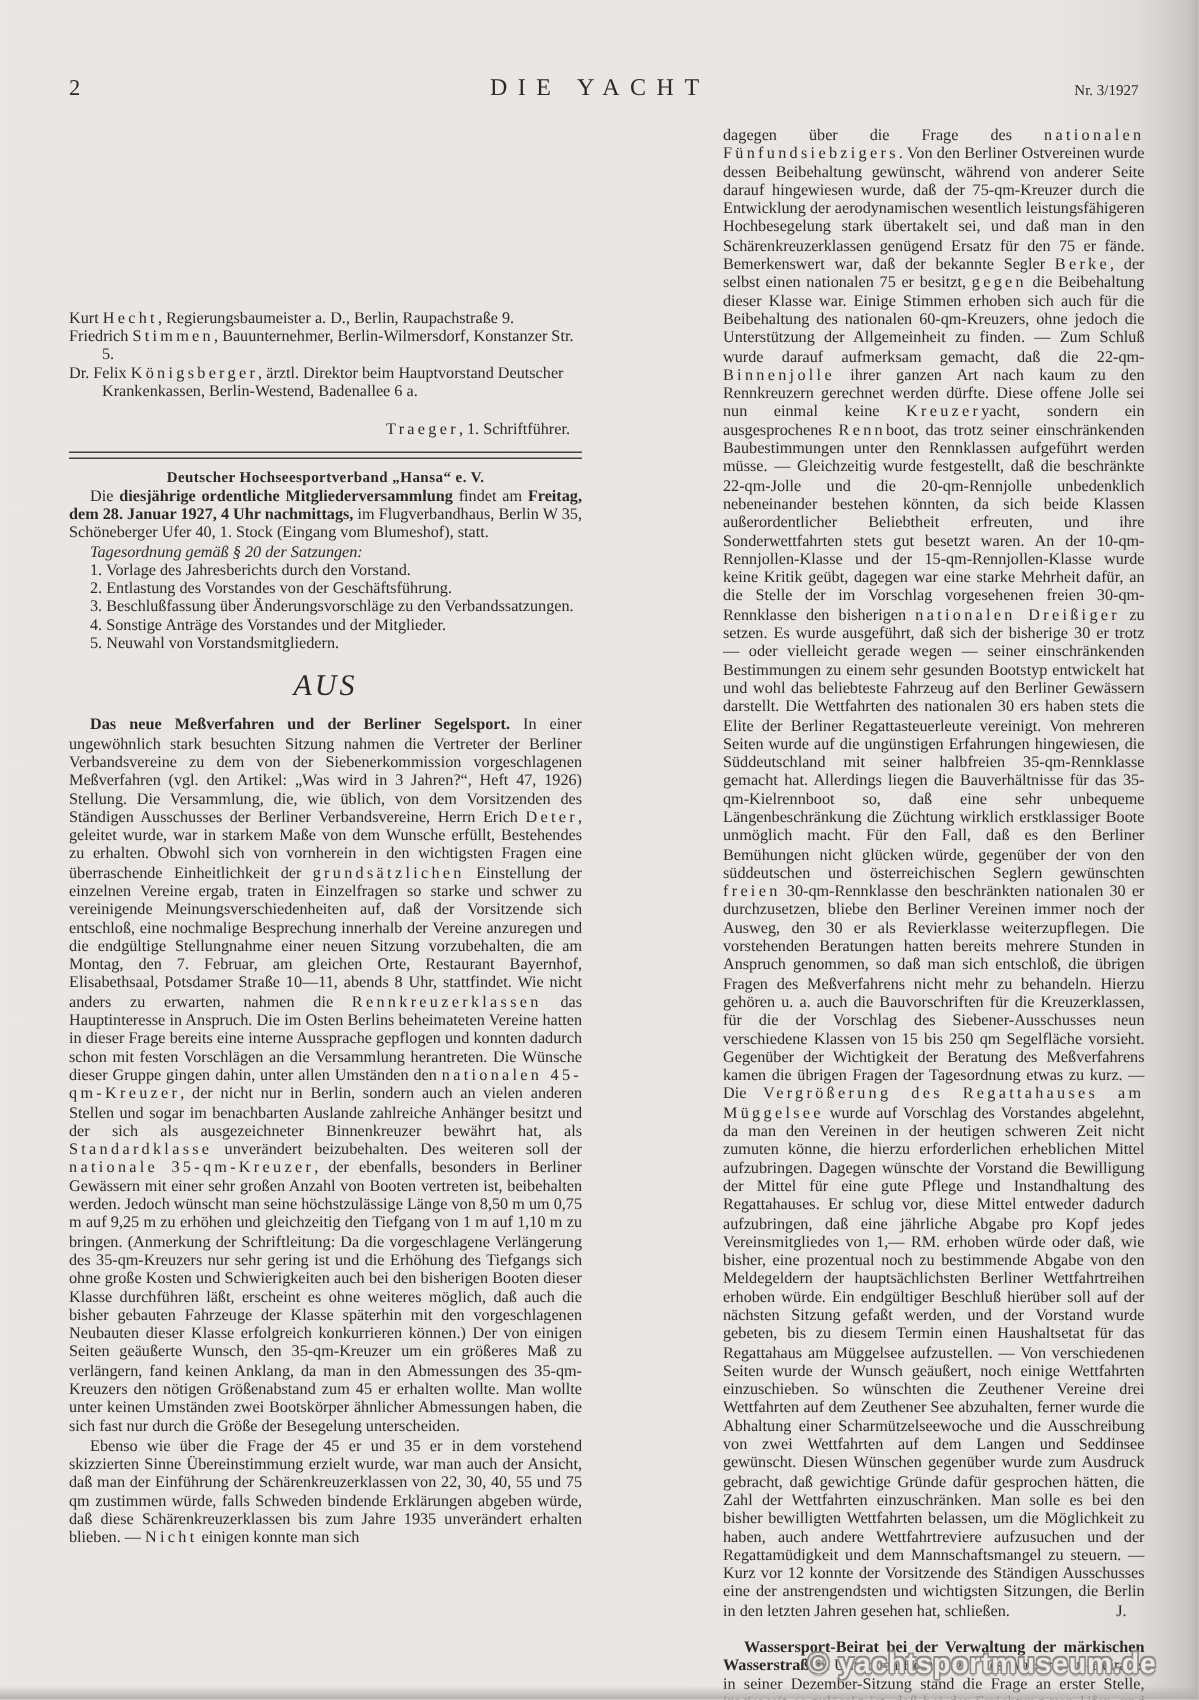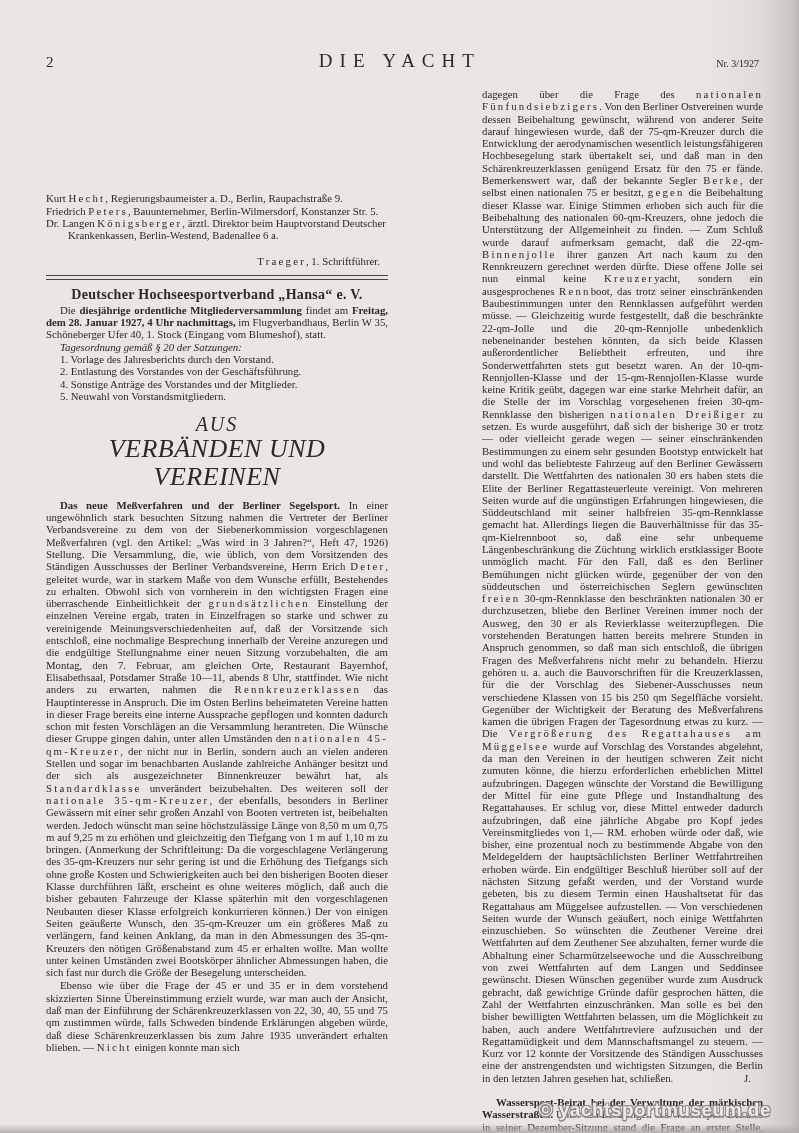--- a/index.html
+++ b/index.html
@@ -15,31 +15,31 @@
   }
   .edge-bottom{
     position:absolute;left:0;right:0;bottom:0;height:9px;
     background:linear-gradient(180deg,rgba(233,230,225,0) 0%,#b3b0ab 100%);
   }
   .pagehead{
     display:flex;justify-content:space-between;align-items:baseline;
     padding:50px 40px 0 46px;
   }
   .pnum{font-size:15px;}
-  .ptitle{font-size:19px;letter-spacing:7px;font-weight:normal;margin-left:30px;}
+  .ptitle{font-size:16px;letter-spacing:7px;font-weight:normal;margin-left:30px;}
   .pissue{font-size:10px;}
   .cols{display:flex;padding:16px 36px 0 46px;align-items:center;gap:36px;}
   .colL{width:342px;flex:0 0 342px;}
   .vrule{flex:0 0 1px;width:1px;background:#8f8c86;margin:2px 11px 78px 10px;}
   .colR{flex:1 1 auto;min-width:0;}
   p{margin:0;font-size:10.8px;line-height:12.3px;text-align:justify;}
   .hang{padding-left:22px;text-indent:-22px;text-align:left;}
   .sigline{text-align:right;padding-right:8px;margin-top:13px;}
   .dblrule{border-top:1px solid #47453f;border-bottom:1px solid #47453f;height:3px;margin:8px 0 7px;}
-  .hansa-title{font-size:14px;font-weight:bold;text-align:center;margin:1px 0 1px;letter-spacing:.3px;}
+  .hansa-title{font-size:10px;font-weight:bold;text-align:center;margin:1px 0 1px;letter-spacing:.3px;}
   .centered{text-align:center;}
   .ind{text-indent:14px;}
   .agintro{text-align:left;padding-left:14px;font-style:italic;}
   .agitem{padding-left:30px;text-indent:-16px;text-align:left;}
   .bighead{font-style:italic;font-weight:normal;text-align:center;margin:12px 0 9px;line-height:1.05;}
   .bighead .l1{display:block;font-size:20px;letter-spacing:2px;}
   .bighead .l2{display:block;font-size:26px;letter-spacing:.5px;}
   .sp{letter-spacing:2.2px;}
   .b{font-weight:bold;}
   .sigr{float:right;padding-right:12px;}
@@ -62,40 +62,40 @@
     <span class="ptitle">DIE YACHT</span>
     <span class="pissue">Nr. 3/1927</span>
   </header>
 
   <div class="cols">
 
     <div class="colL">
 
       <div>
         <p class="hang"><span>Kurt </span><span class="sp">Hecht</span><span>, Regierungsbaumeister a. D., Berlin, Raupachstraße 9.</span></p>
-        <p class="hang"><span>Friedrich </span><span class="sp">Peters</span><span>, Bauunternehmer, Berlin-Wilmersdorf, Konstanzer Str. 5.</span></p>
-        <p class="hang"><span>Dr. Langen </span><span class="sp">Königsberger</span><span>, ärztl. Direktor beim Hauptvorstand Deutscher Krankenkassen, Berlin-Westend, Badenallee 6 a.</span></p>
+        <p class="hang"><span>Friedrich </span><span class="sp">Stimmen</span><span>, Bauunternehmer, Berlin-Wilmersdorf, Konstanzer Str. 5.</span></p>
+        <p class="hang"><span>Dr. Felix </span><span class="sp">Königsberger</span><span>, ärztl. Direktor beim Hauptvorstand Deutscher Krankenkassen, Berlin-Westend, Badenallee 6 a.</span></p>
         <p class="sigline"><span class="sp">Traeger</span><span>, 1. Schriftführer.</span></p>
       </div>
 
       <div class="dblrule"></div>
 
       <section>
         <h3 class="hansa-title">Deutscher Hochseesportverband „Hansa“ e. V.</h3>
         <p class="ind parsp"><span>Die </span><span class="b">diesjährige ordentliche Mitgliederversammlung</span><span> findet am </span><span class="b">Freitag, dem 28. Januar 1927, 4 Uhr nachmittags,</span><span> im Flugverbandhaus, Berlin W 35, Schöneberger Ufer 40, 1. Stock (Eingang vom Blumeshof), statt.</span></p>
         <p class="agintro">Tagesordnung gemäß § 20 der Satzungen:</p>
         <p class="agitem">1. Vorlage des Jahresberichts durch den Vorstand.</p>
         <p class="agitem">2. Entlastung des Vorstandes von der Geschäftsführung.</p>
+        <p class="agitem">3. Beschlußfassung über Änderungsvorschläge zu den Verbandssatzungen.</p>
         <p class="agitem">4. Sonstige Anträge des Vorstandes und der Mitglieder.</p>
         <p class="agitem">5. Neuwahl von Vorstandsmitgliedern.</p>
       </section>
 
       <h2 class="bighead">
         <span class="l1">AUS</span>
-        <span class="l2">VERBÄNDEN UND VEREINEN</span>
       </h2>
 
       <article>
         <p class="ind"><span class="b">Das neue Meßverfahren und der Berliner Segelsport.</span><span> In einer ungewöhnlich stark besuchten Sitzung nahmen die Vertreter der Berliner Verbandsvereine zu dem von der Siebenerkommission vorgeschlagenen Meßverfahren (vgl. den Artikel: „Was wird in 3 Jahren?“, Heft 47, 1926) Stellung. Die Versammlung, die, wie üblich, von dem Vorsitzenden des Ständigen Ausschusses der Berliner Verbandsvereine, Herrn Erich </span><span class="sp">Deter</span><span>, geleitet wurde, war in starkem Maße von dem Wunsche erfüllt, Bestehendes zu erhalten. Obwohl sich von vornherein in den wichtigsten Fragen eine überraschende Einheitlichkeit der </span><span class="sp">grundsätzlichen</span><span> Einstellung der einzelnen Vereine ergab, traten in Einzelfragen so starke und schwer zu vereinigende Meinungsverschiedenheiten auf, daß der Vorsitzende sich entschloß, eine nochmalige Besprechung innerhalb der Vereine anzuregen und die endgültige Stellungnahme einer neuen Sitzung vorzubehalten, die am Montag, den 7. Februar, am gleichen Orte, Restaurant Bayernhof, Elisabethsaal, Potsdamer Straße 10—11, abends 8 Uhr, stattfindet. Wie nicht anders zu erwarten, nahmen die </span><span class="sp">Rennkreuzerklassen</span><span> das Hauptinteresse in Anspruch. Die im Osten Berlins beheimateten Vereine hatten in dieser Frage bereits eine interne Aussprache gepflogen und konnten dadurch schon mit festen Vorschlägen an die Versammlung herantreten. Die Wünsche dieser Gruppe gingen dahin, unter allen Umständen den </span><span class="sp">nationalen 45-qm-Kreuzer</span><span>, der nicht nur in Berlin, sondern auch an vielen anderen Stellen und sogar im benachbarten Auslande zahlreiche Anhänger besitzt und der sich als ausgezeichneter Binnenkreuzer bewährt hat, als </span><span class="sp">Standardklasse</span><span> unverändert beizubehalten. Des weiteren soll der </span><span class="sp">nationale 35-qm-Kreuzer</span><span>, der ebenfalls, besonders in Berliner Gewässern mit einer sehr großen Anzahl von Booten vertreten ist, beibehalten werden. Jedoch wünscht man seine höchstzulässige Länge von 8,50 m um 0,75 m auf 9,25 m zu erhöhen und gleichzeitig den Tiefgang von 1 m auf 1,10 m zu bringen. (Anmerkung der Schriftleitung: Da die vorgeschlagene Verlängerung des 35-qm-Kreuzers nur sehr gering ist und die Erhöhung des Tiefgangs sich ohne große Kosten und Schwierigkeiten auch bei den bisherigen Booten dieser Klasse durchführen läßt, erscheint es ohne weiteres möglich, daß auch die bisher gebauten Fahrzeuge der Klasse späterhin mit den vorgeschlagenen Neubauten dieser Klasse erfolgreich konkurrieren können.) Der von einigen Seiten geäußerte Wunsch, den 35-qm-Kreuzer um ein größeres Maß zu verlängern, fand keinen Anklang, da man in den Abmessungen des 35-qm-Kreuzers den nötigen Größenabstand zum 45 er erhalten wollte. Man wollte unter keinen Umständen zwei Bootskörper ähnlicher Abmessungen haben, die sich fast nur durch die Größe der Besegelung unterscheiden.</span></p>
         <p class="ind parsp"><span>Ebenso wie über die Frage der 45 er und 35 er in dem vorstehend skizzierten Sinne Übereinstimmung erzielt wurde, war man auch der Ansicht, daß man der Einführung der Schärenkreuzerklassen von 22, 30, 40, 55 und 75 qm zustimmen würde, falls Schweden bindende Erklärungen abgeben würde, daß diese Schärenkreuzerklassen bis zum Jahre 1935 unverändert erhalten blieben. — </span><span class="sp">Nicht</span><span> einigen konnte man sich</span></p>
       </article>
 
     </div>
 
     <div class="vrule"></div>

